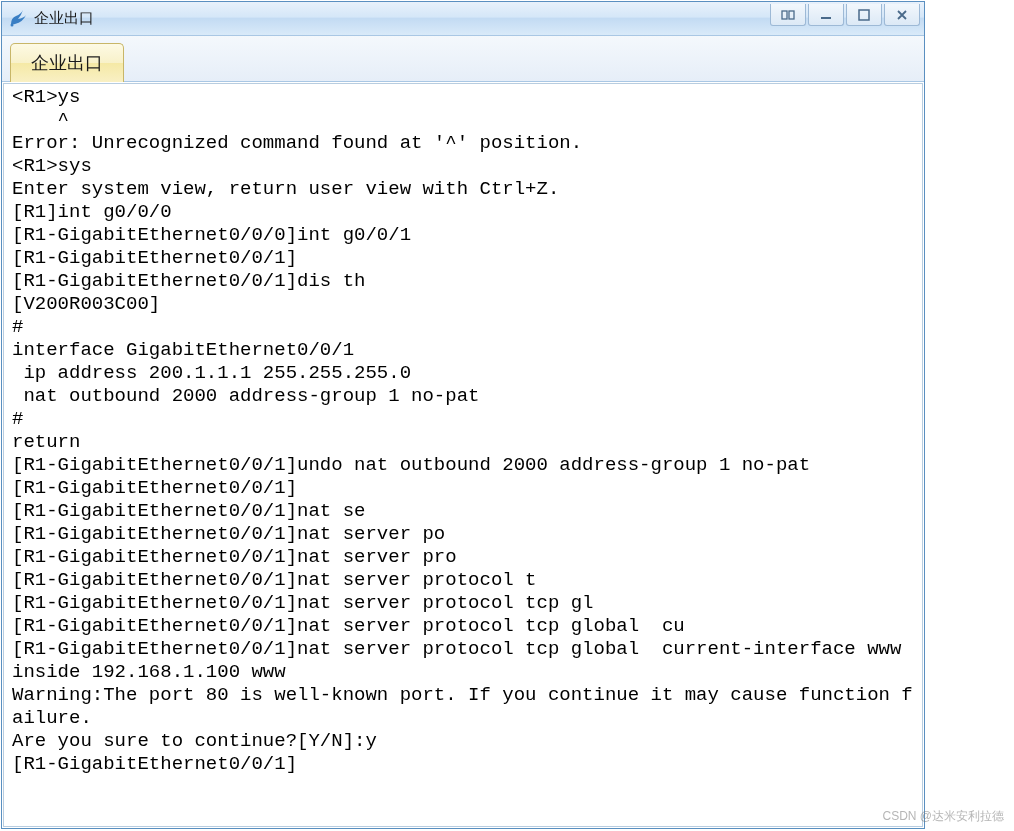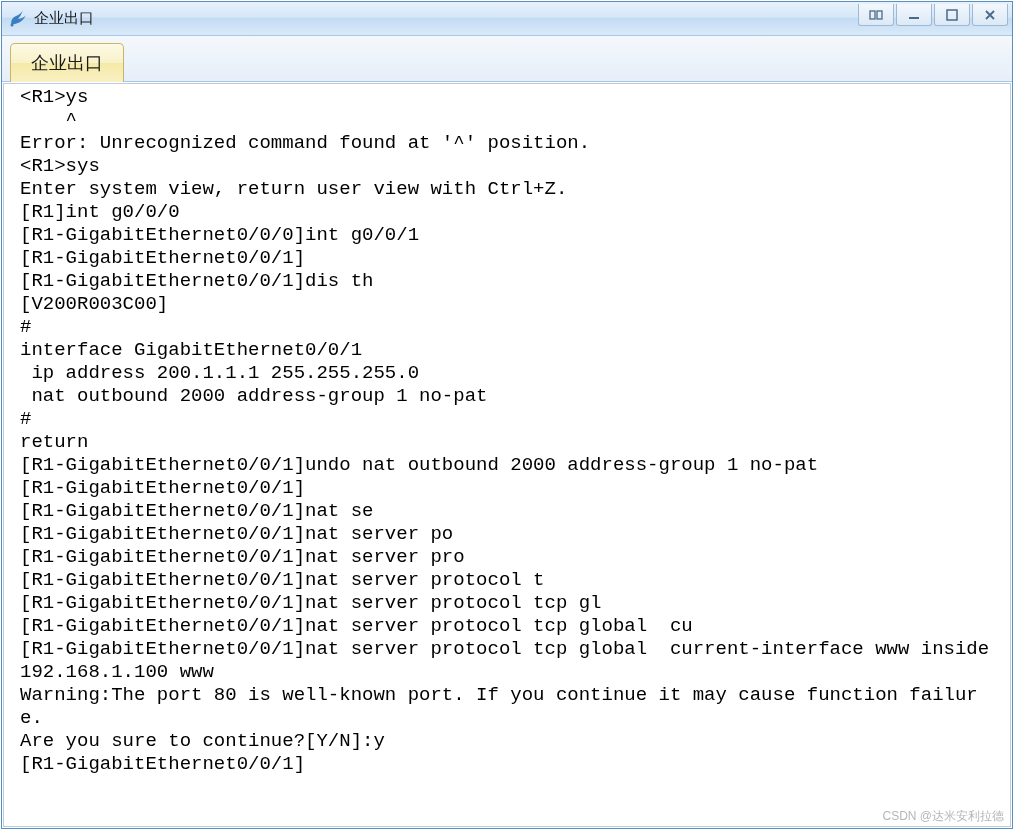--- a/index.html
+++ b/index.html
@@ -5,21 +5,21 @@
     * { box-sizing: border-box; margin: 0; padding: 0; }
     body {
       font-family: "Microsoft YaHei", "SimSun", Arial, sans-serif;
       background: #fff;
       width: 1014px;
       height: 831px;
       overflow: hidden;
       position: relative;
     }
     .window {
-      width: 1012px;
+      width: 924px;
       height: 828px;
       border: 1px solid #5a8fc0;
       background: #fff;
       display: flex;
       flex-direction: column;
       margin: 1px;
     }
     .titlebar {
       height: 34px;
       background: linear-gradient(to bottom, #e8f1fb 0%, #d5e7f8 45%, #c3dbf3 50%, #d9eaf9 100%);
@@ -88,21 +88,21 @@
     .tab.active {
       background: linear-gradient(to bottom, #fdfae4, #f8f1c9 50%, #f5e9a6 51%, #f9f0c4);
       border-color: #c8b668;
       z-index: 2;
     }
     .terminal {
       flex: 1;
       background: #fff;
       border: 1px solid #b8cde0;
       margin: 1px;
-      padding: 2px 16px;
+      padding: 2px 8px;
       font-family: "Courier New", Courier, monospace;
       font-size: 19px;
       line-height: 23px;
       color: #000;
       white-space: pre-wrap;
       word-break: break-all;
       overflow: hidden;
     }
     .watermark {
       position: absolute;

